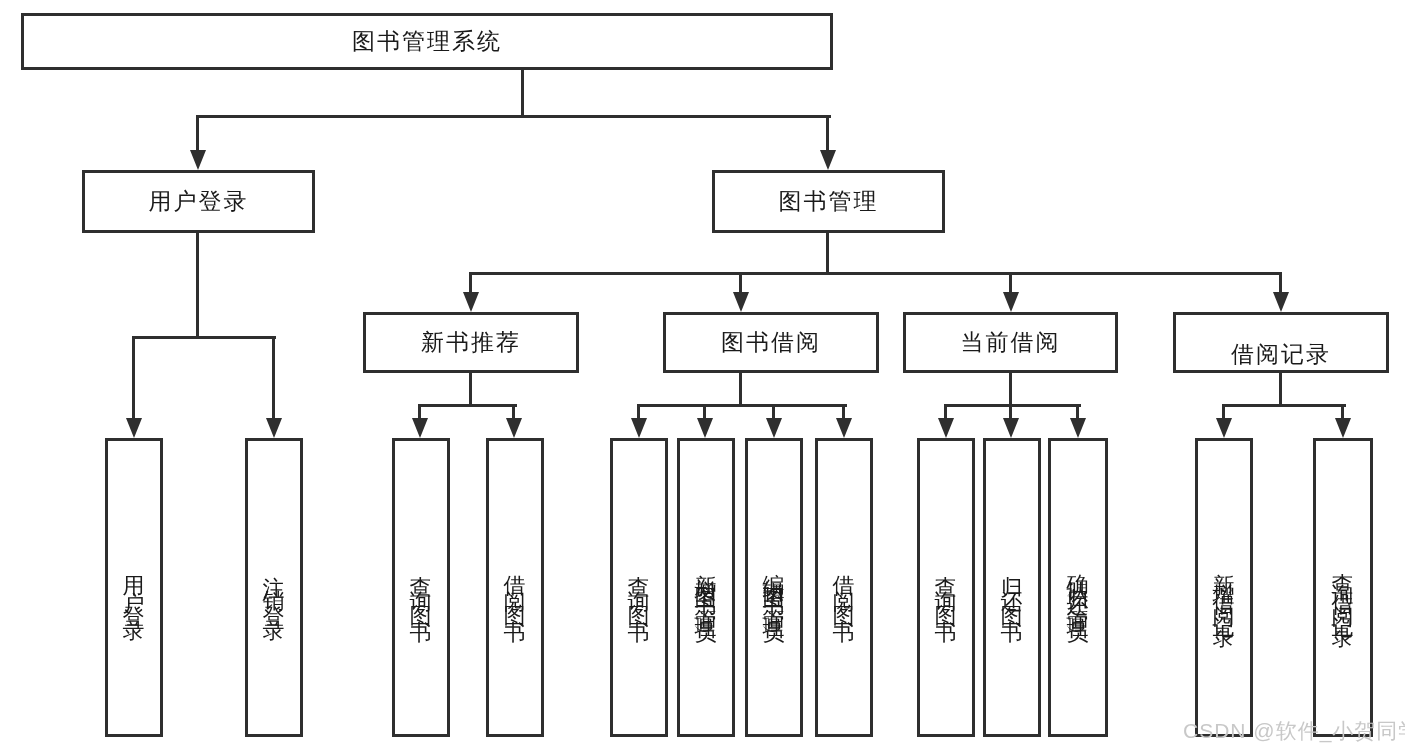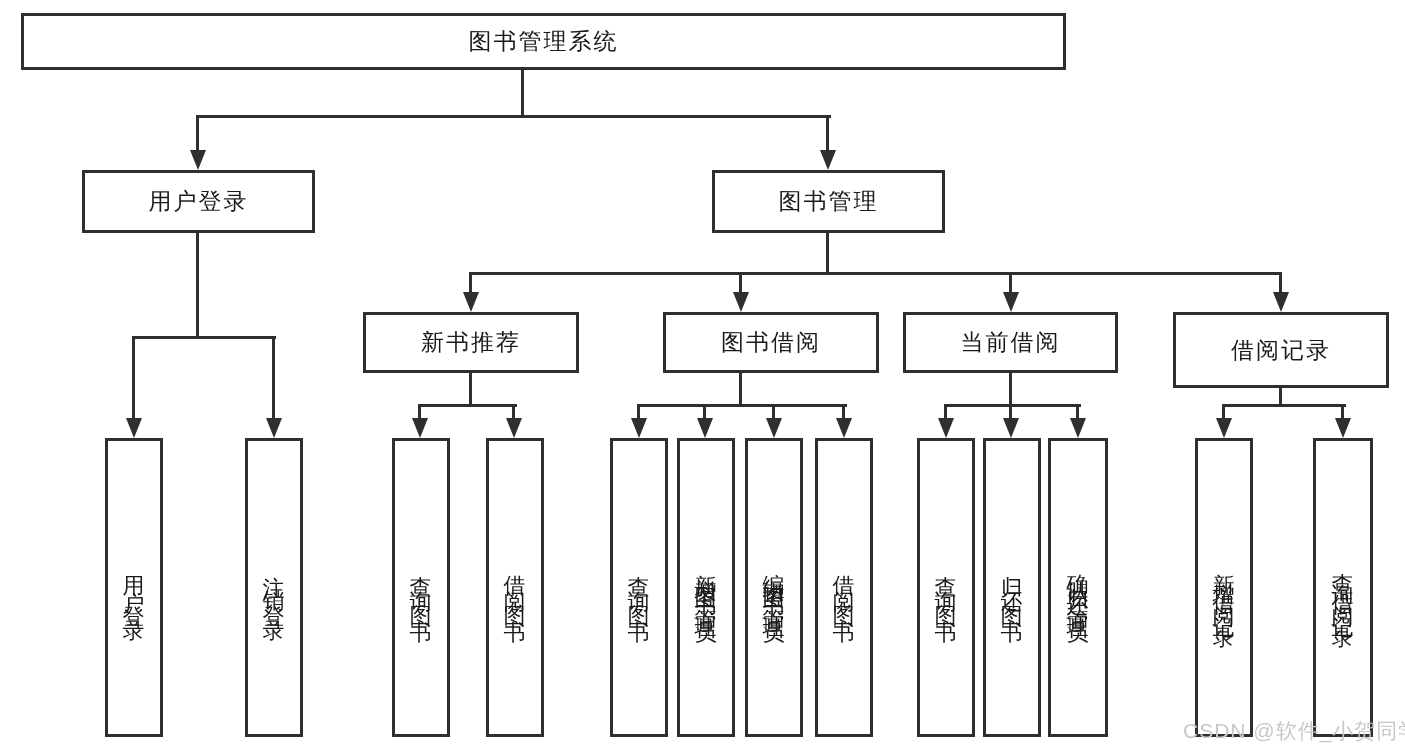--- a/index.html
+++ b/index.html
@@ -19,27 +19,27 @@
   .sp6{letter-spacing:11px;}
   .sp9{letter-spacing:7px;}
   
   .vl,.hl{position:absolute;background:#2f2f2f;}
   .vl{width:3px;}
   .hl{height:3px;}
   .ar{position:absolute;width:0;height:0;
       border-left:8px solid transparent;border-right:8px solid transparent;
       border-top:20px solid #2f2f2f;}
   
-  #root  {left:21px;  top:13px;  width:1045px;height:57px;}
+  #root  {left:21px;  top:13px;  width:812px;height:57px;}
   #n-user{left:82px;  top:170px; width:233px; height:63px;}
   #n-mgmt{left:712px; top:170px; width:233px; height:63px;}
   #n-rec {left:363px; top:312px; width:216px; height:61px;}
   #n-bor {left:663px; top:312px; width:216px; height:61px;}
   #n-cur {left:903px; top:312px; width:215px; height:61px;justify-content:center;}
-  #n-rcd {left:1173px;top:312px; width:216px; height:76px;}
+  #n-rcd {left:1173px;top:312px; width:216px; height:61px;align-items:flex-end;}
   #lf0{left:105px;} #lf1{left:245px;}
   #lf2{left:392px;} #lf3{left:486px;}
   #lf4{left:610px;} #lf5{left:677px;} #lf6{left:745px;} #lf7{left:815px;}
   #lf8{left:917px;} #lf9{left:983px;} #lf10{left:1048px;width:60px;}
   #lf11{left:1195px;} #lf12{left:1313px;width:60px;}
   
   #c-a1{left:521px;top:70px;height:48px;}
   #c-a2{left:197px;top:115px;width:634px;}
   #c-a3{left:196px;top:115px;height:40px;}
   #c-a4{left:826px;top:115px;height:40px;}

